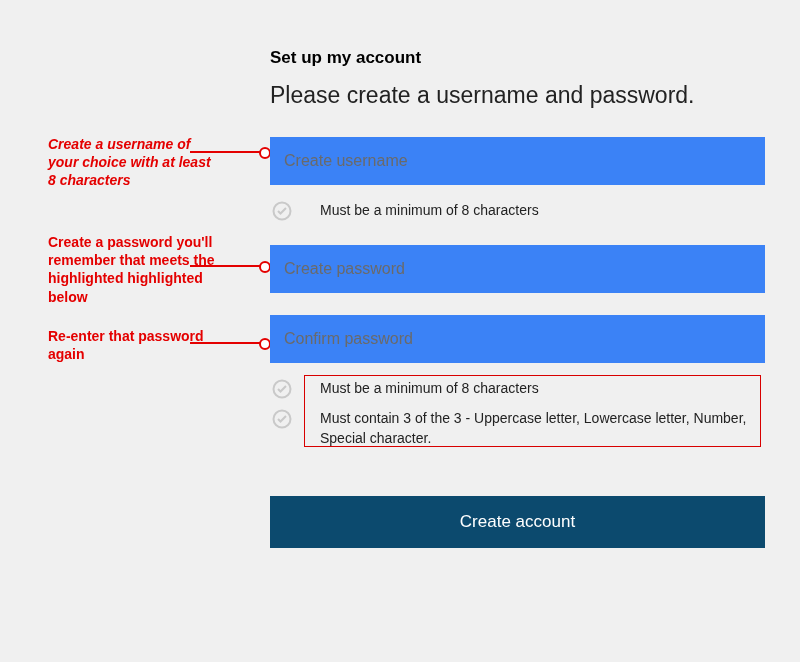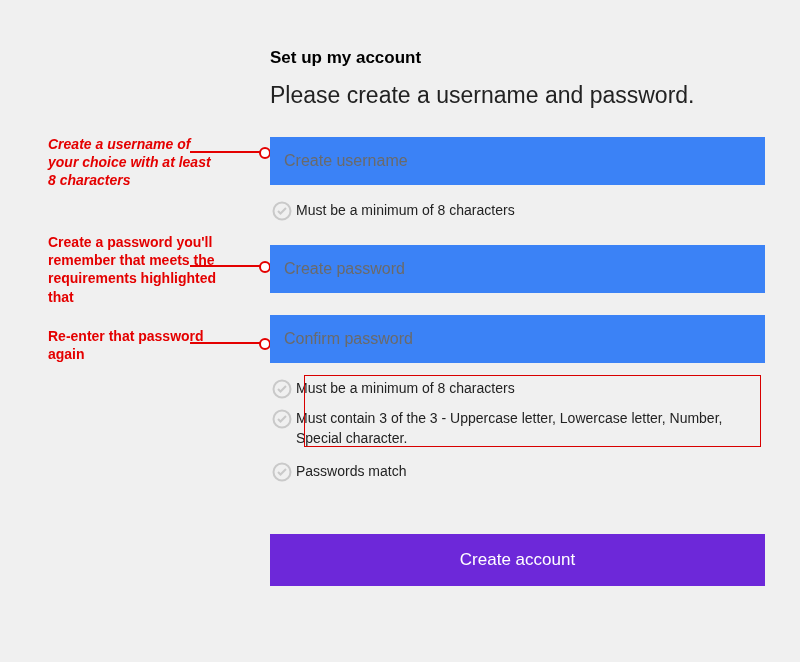--- a/index.html
+++ b/index.html
@@ -35,21 +35,21 @@
       border: none;
       padding: 0 14px;
       font-size: 16px;
       color: #333;
       margin-bottom: 12px;
     }
     .input::placeholder { color: #6a6a6a; }
     .req-row {
       display: flex;
       align-items: flex-start;
-      gap: 4px;
+      gap: 28px;
       padding: 4px 0 4px 2px;
       margin-bottom: 6px;
     }
     .req-row .check-icon { flex-shrink: 0; margin-top: 0px; }
     .req-text {
       font-size: 14px;
       color: #222;
       line-height: 1.4;
     }
     .check-icon {
@@ -65,21 +65,21 @@
       position: absolute;
       left: 34px;
       right: 4px;
       top: 0px;
       border: 1px solid #d80000;
       pointer-events: none;
     }
     .create-btn {
       width: 100%;
       height: 52px;
-      background: #6d28d9;
+      background: #0c4a6e;
       color: #fff;
       font-size: 17px;
       border: none;
       cursor: pointer;
       margin-top: 42px;
     }
 
     
     .callout {
       position: absolute;
@@ -109,21 +109,21 @@
       background: #fff;
     }
     .conn-1 { left: 190px; top: 151px; width: 76px; }
     .conn-2 { left: 190px; top: 265px; width: 76px; }
     .conn-3 { left: 190px; top: 342px; width: 76px; }
   </style>
 </head>
 <body>
 
 <div class="callout callout-1">Create a username of your choice with at least 8 characters</div>
-<div class="callout callout-2">Create a password you'll remember that meets the requirements highlighted that</div>
+<div class="callout callout-2">Create a password you'll remember that meets the highlighted highlighted below</div>
 <div class="callout callout-3">Re-enter that password again</div>
 
 <div class="connector conn-1"></div>
 <div class="connector conn-2"></div>
 <div class="connector conn-3"></div>
 
 <div class="container">
   <h1 class="title">Set up my account</h1>
   <p class="subtitle">Please create a username and password.</p>
 
@@ -162,24 +162,15 @@
         <svg width="20" height="20" viewBox="0 0 20 20">
             <circle cx="10" cy="10" r="8.5" fill="none" stroke="#c9c9c9" stroke-width="2"></circle>
             <path d="M6 10 l2.5 2.5 L14 7" fill="none" stroke="#c9c9c9" stroke-width="2"></path>
           </svg>
       </span>
       <span class="req-text">Must contain 3 of the 3 - Uppercase letter, Lowercase letter, Number, Special character.</span>
     </div>
     <div class="req-group-overlay" style="height:72px;"></div>
   </div>
 
-  <div class="req-row" style="margin-top:6px;">
-    <span class="check-icon">
-      <svg width="20" height="20" viewBox="0 0 20 20">
-          <circle cx="10" cy="10" r="8.5" fill="none" stroke="#c9c9c9" stroke-width="2"></circle>
-          <path d="M6 10 l2.5 2.5 L14 7" fill="none" stroke="#c9c9c9" stroke-width="2"></path>
-        </svg>
-    </span>
-    <span class="req-text">Passwords match</span>
-  </div>
 
   <button class="create-btn">Create account</button>
 </div>
 
 </body></html>

